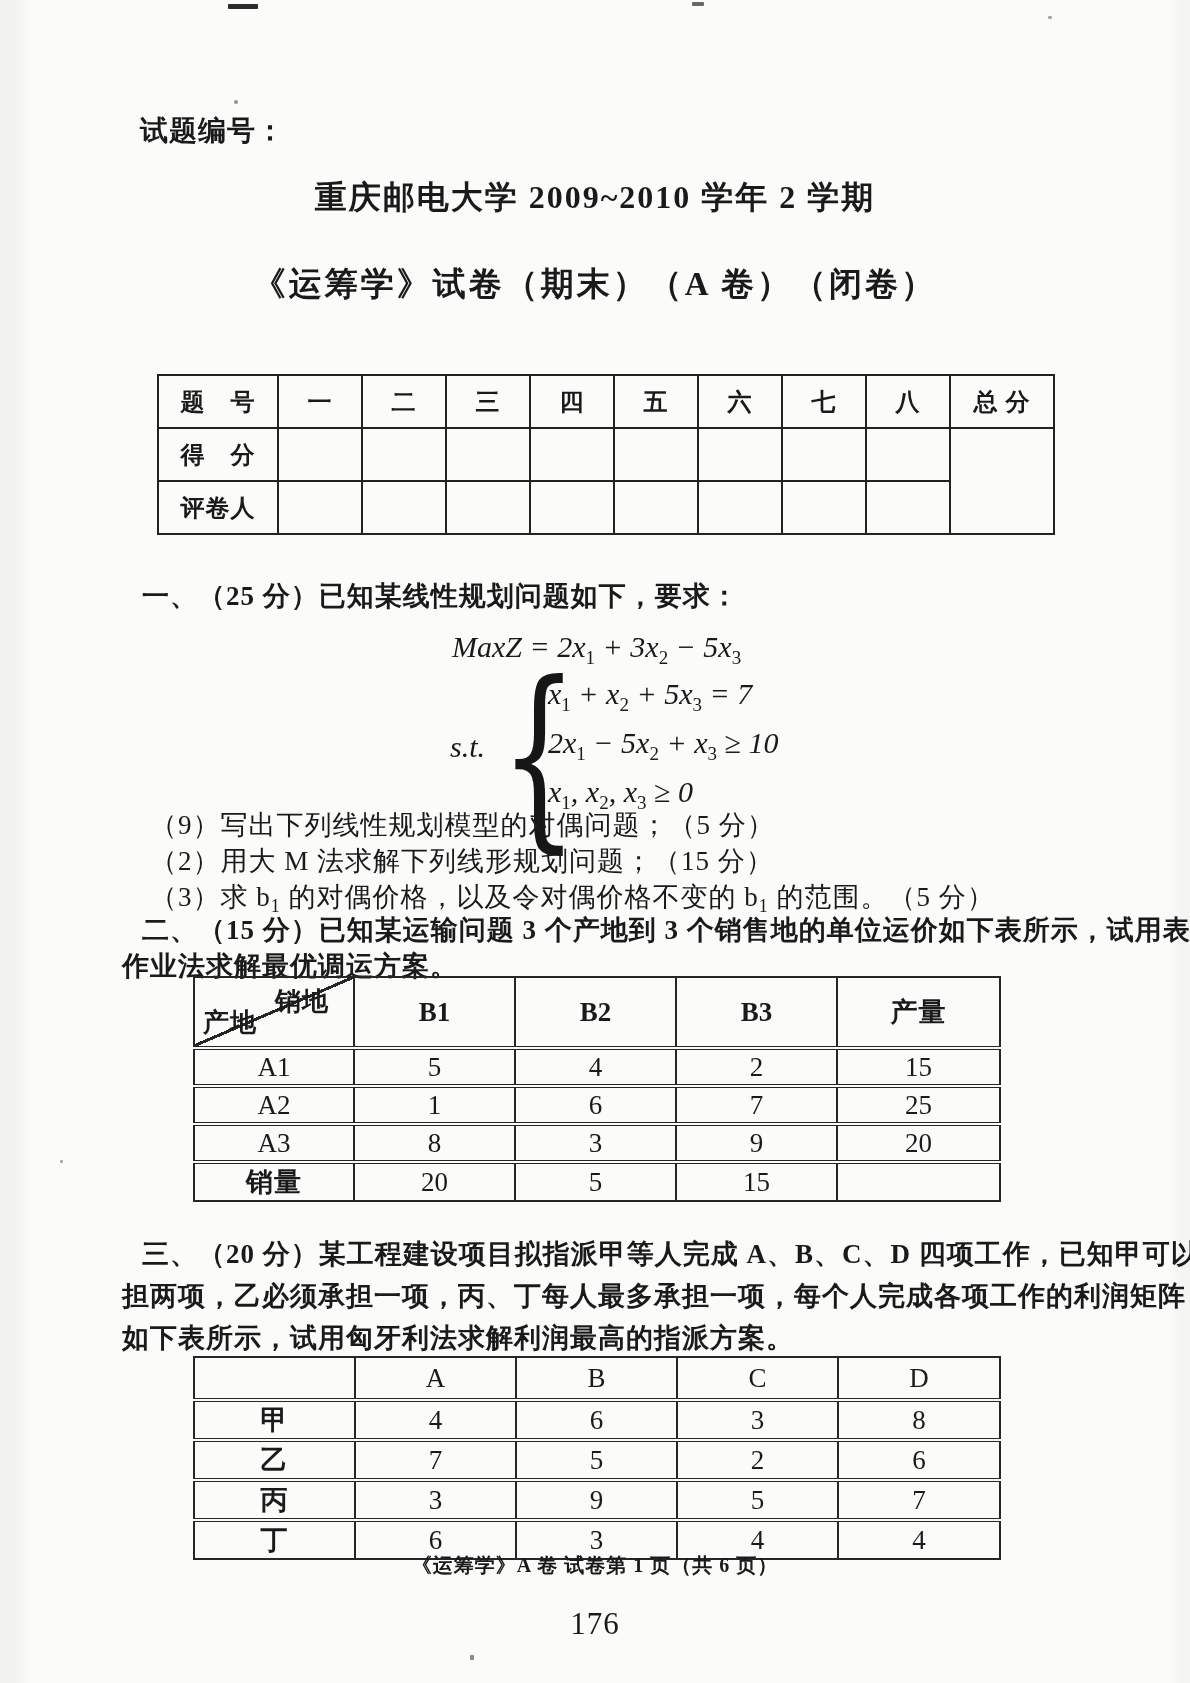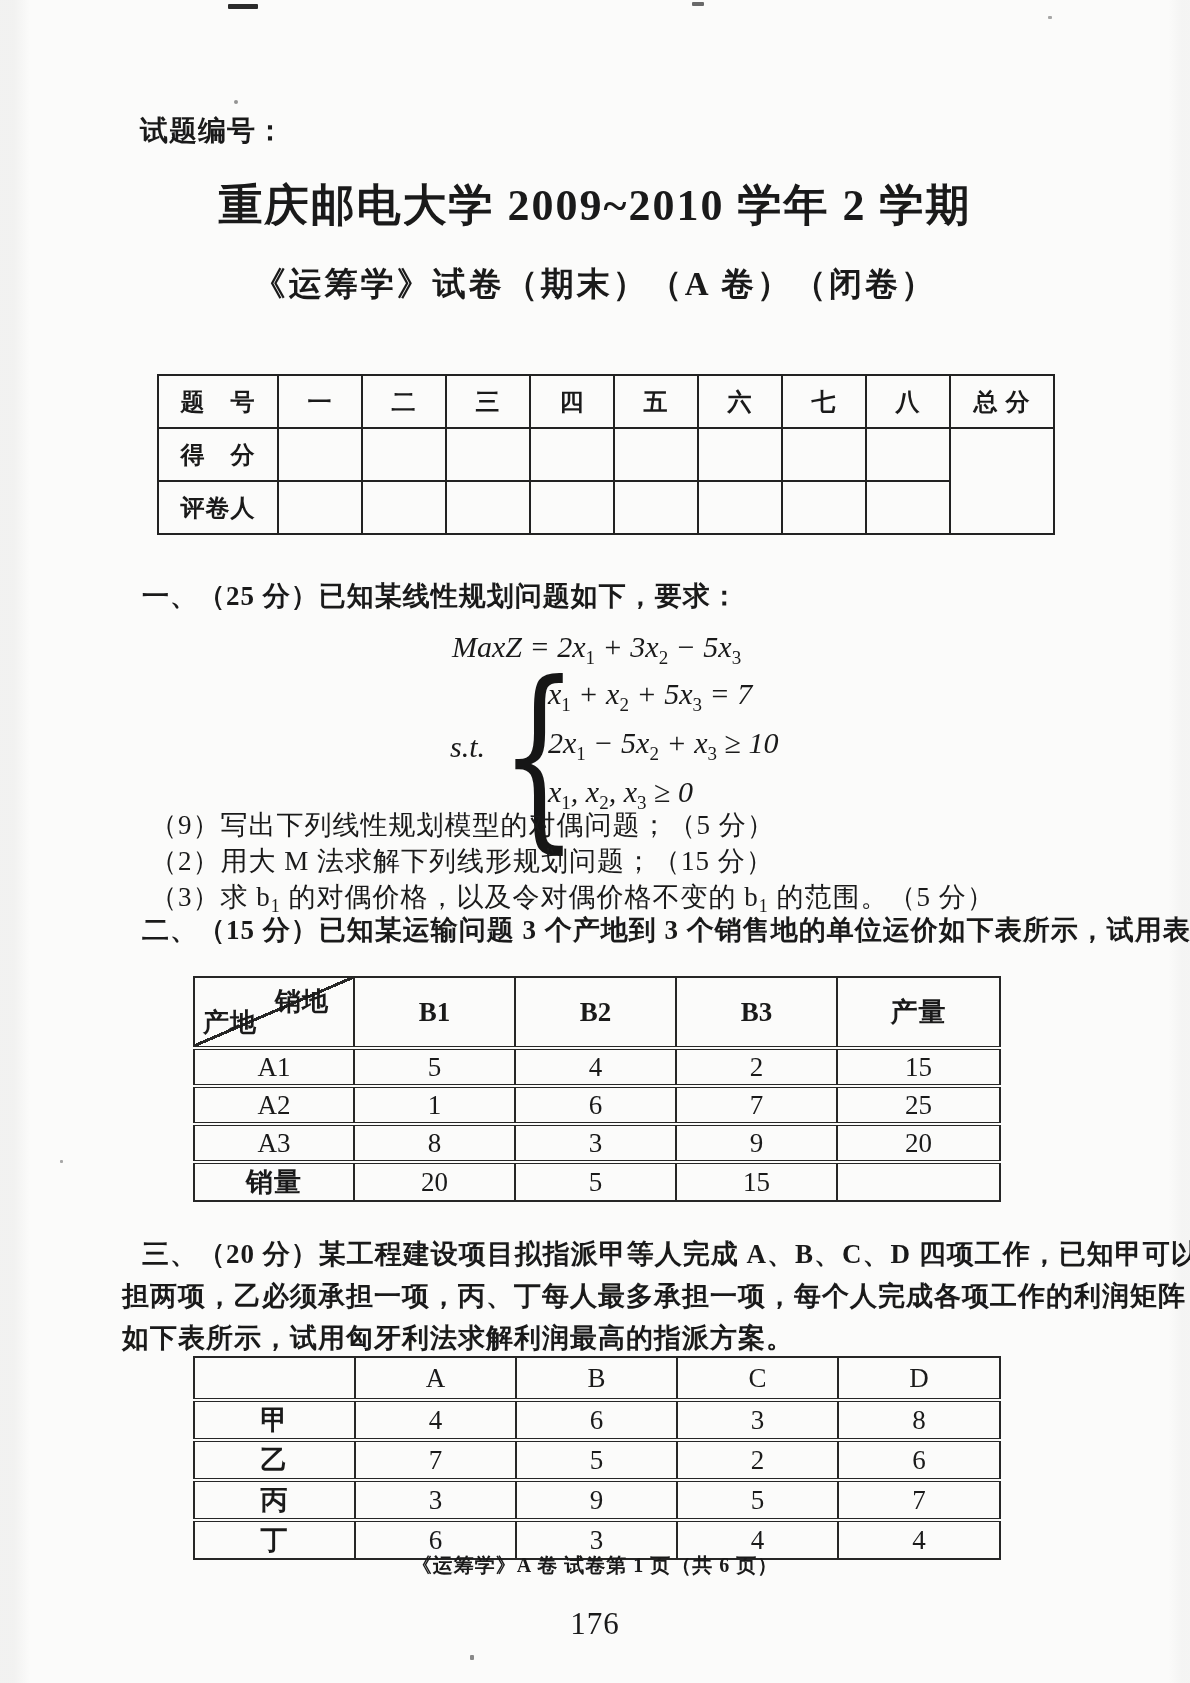--- a/index.html
+++ b/index.html
@@ -16,21 +16,21 @@
     background:
       linear-gradient(90deg, rgba(120,120,120,0.07) 0 14px, rgba(0,0,0,0) 30px),
       linear-gradient(270deg, rgba(120,120,120,0.05) 0 8px, rgba(0,0,0,0) 22px),
       #fbfbfa;
   }
   .abs{position:absolute;}
   .cjk{font-family:"Liberation Serif","DejaVu Serif",serif;letter-spacing:1px;}
   .center{left:0;width:100%;text-align:center;}
 
   .exam-no{left:140px;top:112px;font-size:28px;font-weight:600;}
-  .title{top:176px;font-size:44px;font-weight:800;letter-spacing:2px;}
+  .title{top:176px;font-size:32px;font-weight:800;letter-spacing:2px;}
   .subtitle{top:262px;font-size:33px;font-weight:700;letter-spacing:3px;}
 
   table{border-collapse:collapse;table-layout:fixed;}
   td{padding:0;text-align:center;vertical-align:middle;overflow:hidden;}
 
   
   .score-table{left:157px;top:374px;}
   .score-table table{width:896px;}
   .score-table td{
     border:2px solid #222;
@@ -161,20 +161,21 @@
     <span>x</span><sub>1</sub><span>,  x</span><sub>2</sub><span>,  x</span><sub>3</sub><span> ≥ 0</span>
   </div>
 
   <div class="abs cjk item" style="left:150px;top:807px;">（9）写出下列线性规划模型的对偶问题；（5 分）</div>
   <div class="abs cjk item" style="left:150px;top:843px;">（2）用大 M 法求解下列线形规划问题；（15 分）</div>
   <div class="abs cjk item" style="left:150px;top:879px;">
     <span>（3）求 b</span><sub style="font-size:18px;">1</sub><span> 的对偶价格，以及令对偶价格不变的 b</span><sub style="font-size:18px;">1</sub><span> 的范围。（5 分）</span>
   </div>
 
   <div class="abs cjk qtext" style="left:142px;top:912px;">二、（15 分）已知某运输问题 3 个产地到 3 个销售地的单位运价如下表所示，试用表上</div>
+  <div class="abs cjk qtext" style="left:122px;top:948px;">作业法求解最优调运方案。</div>
 
   <div class="abs grid-table q2-table">
     <table>
       <colgroup>
         <col style="width:160px">
           <col style="width:161px">
           <col style="width:161px">
           <col style="width:161px">
           <col style="width:163px">
       </colgroup>

